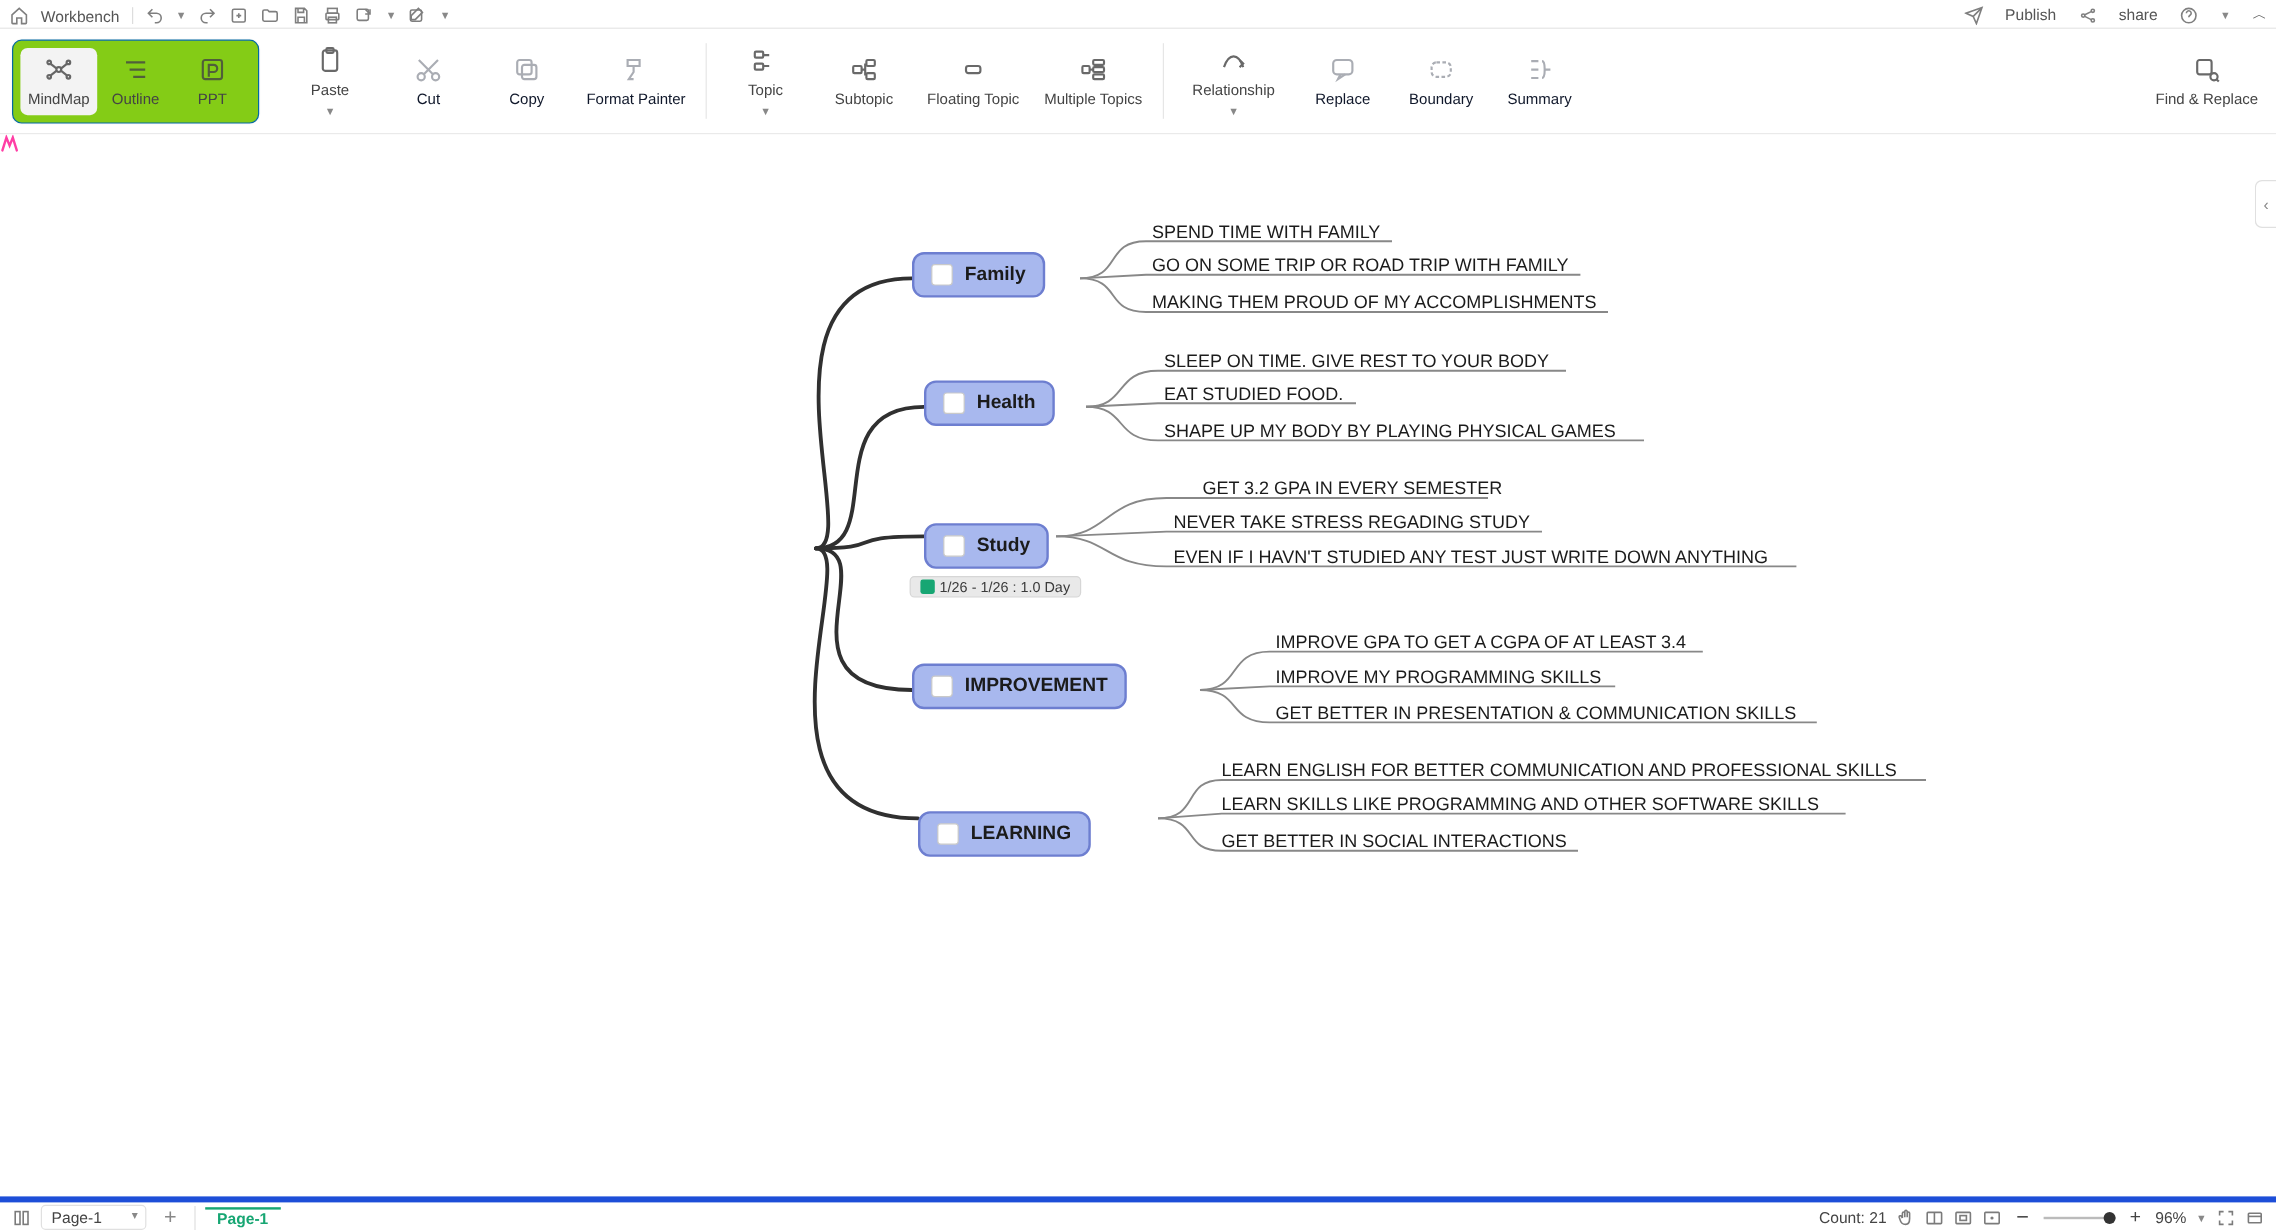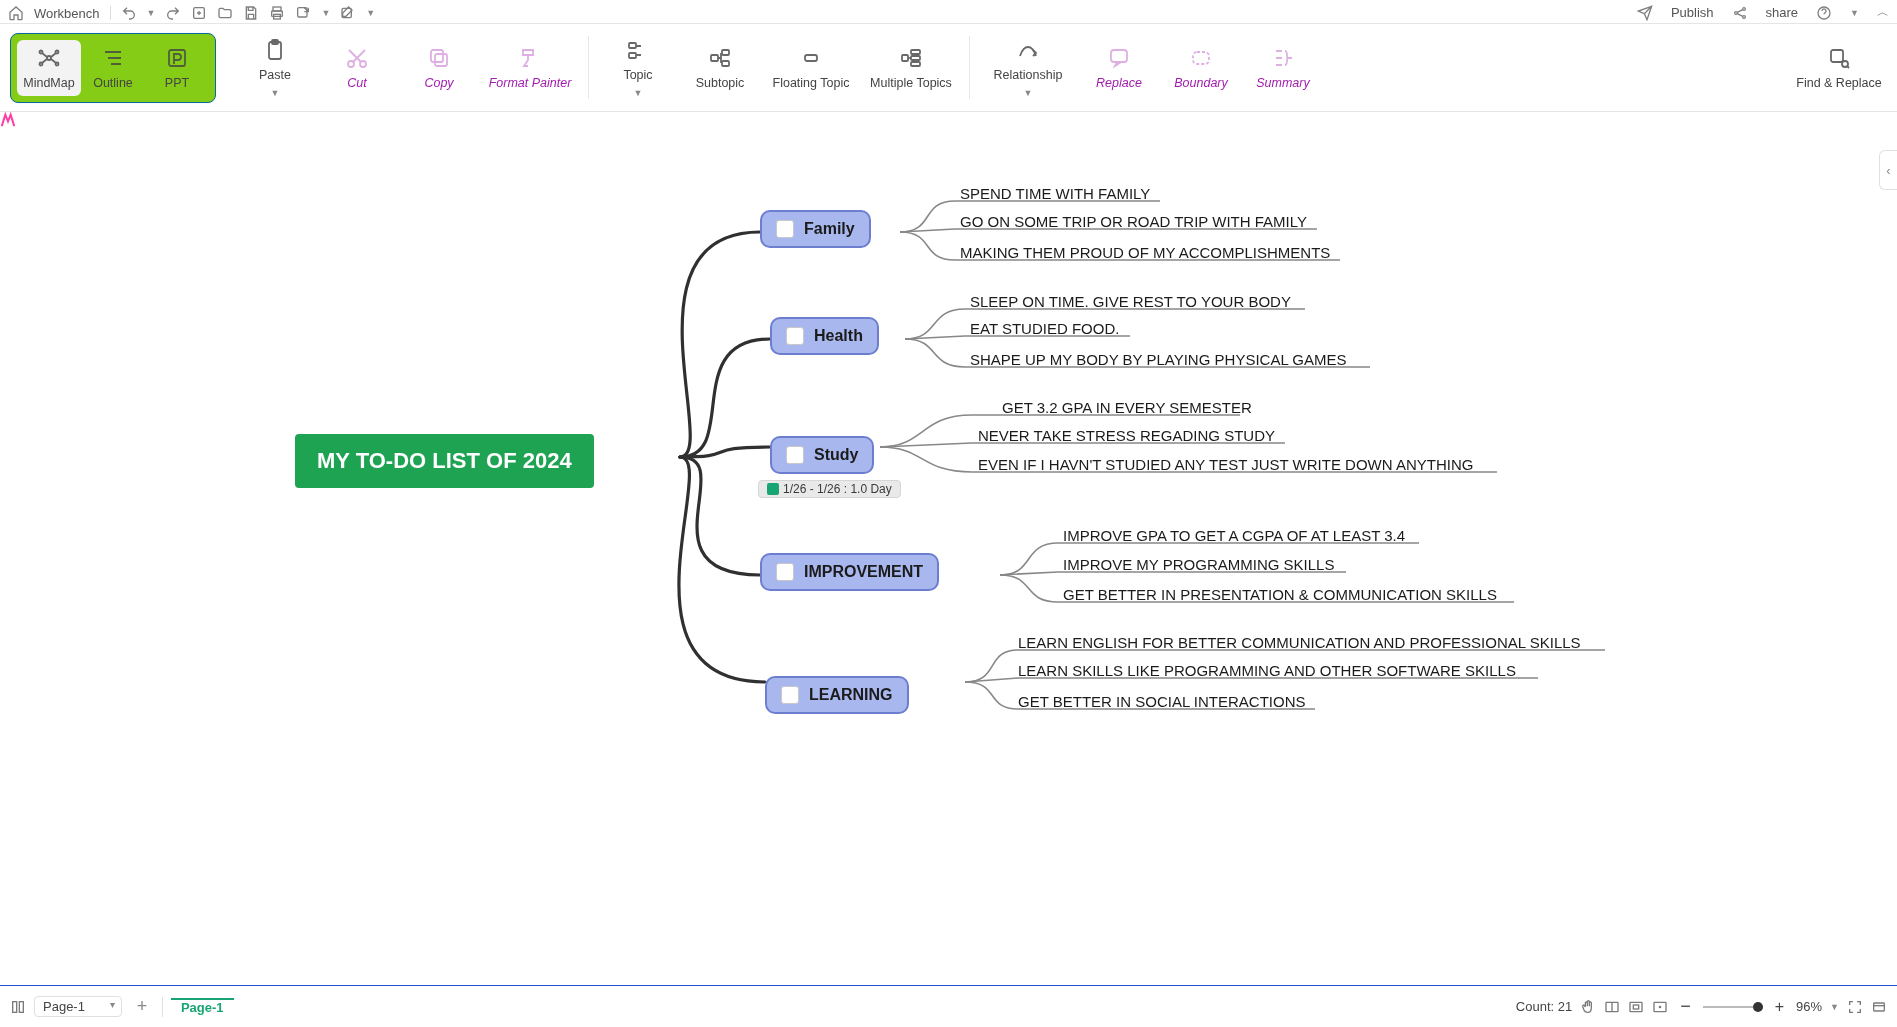--- a/index.html
+++ b/index.html
@@ -15,35 +15,35 @@
   .quickbar .right { position:absolute; right:8px; display:flex; align-items:center; gap:18px; color:#555; }
   
   .ribbon { height:88px; display:flex; align-items:center; padding:8px 10px; gap:4px; border-bottom:1px solid #e5e5e5; font-size:12.5px; color:#444; }
   .viewgrp { background:#84cc16; border:1px solid #0369a1; border-radius:8px; display:flex; padding:6px; box-shadow:0 0 0 1px rgba(0,0,0,.02); margin-right:16px;}
   .viewbtn { width:64px; display:flex; flex-direction:column; align-items:center; gap:6px; padding:6px 4px; cursor:pointer; border-radius:6px;}
   .viewbtn.active { background:#f3f3f3; }
   .rvsep { width:1px; align-self:stretch; background:#e6e6e6; margin:4px 6px; }
   .ricon { width:24px; height:24px; opacity:.8; }
   .rbtn { width:78px; display:flex; flex-direction:column; align-items:center; gap:6px; cursor:pointer; color:#444;}
   .rbtn.wide { width:96px; }
-  .rbtn.dim { color:#a21caf;font-style:italic; }
+  .rbtn.dim { color:#0f172a; }
   .rbtn.dim .ricon{ opacity:.35; }
   .ribbon .spacer { flex:1; }
   
   .canvas { position:absolute; top:112px; bottom:34px; left:0; right:0; background:#fff; overflow:hidden; }
   .canvas svg { position:absolute; inset:0; }
   .root { position:absolute; background:#1ea352; color:#fff; font-weight:700; font-size:22px; padding:14px 22px; border-radius:4px; }
   .node { position:absolute; background:#a8b8ee; border:2px solid #6d7ed0; border-radius:10px; display:flex; align-items:center; gap:10px; padding:8px 14px; font-weight:700; color:#1b1b1b; }
   .node .ck { width:18px; height:18px; background:#fff; border-radius:3px; border:1px solid #c9c9c9; }
   .leaf { position:absolute; font-size:15px; color:#1b1b1b; white-space:nowrap; }
   .tag  { position:absolute; background:#e9e9e9; border:1px solid #d6d6d6; border-radius:4px; font-size:12px; padding:1px 8px; display:flex; align-items:center; gap:4px; color:#3a3a3a;}
   .tag .cal { width:12px; height:12px; background:#17a673; border-radius:2px; }
   .mlogo { position:absolute; left:60px; top:730px; width:16px; height:16px; }
   
-  .status { position:absolute; bottom:0; left:0; right:0; height:42px; border-top:1px solid #1d4ed8; display:flex; align-items:center; font-size:13px; color:#444; padding:0 10px; gap:8px;}
+  .status { position:absolute; bottom:0; left:0; right:0; height:30px; border-top:5px solid #1d4ed8; display:flex; align-items:center; font-size:13px; color:#444; padding:0 10px; gap:8px;}
   .pagebox { border:1px solid #e0e0e0; border-radius:4px; padding:2px 36px 2px 8px; position:relative;}
   .pagebox:after{content:"▾"; position:absolute; right:6px; top:2px; font-size:10px; color:#888;}
   .pagetab { color:#17a673; font-weight:600; padding:0 10px; border-top:2px solid #17a673;}
   .plus { width:24px; height:24px; display:flex; align-items:center; justify-content:center; color:#888; font-size:18px; cursor:pointer;}
   .status .spacer{flex:1;}
   .sticon{width:16px;height:16px;opacity:.7;}
   .zoomslider{width:60px;height:2px;background:#bbb;position:relative;}
   .zoomslider .dot{position:absolute;right:0;top:-4px;width:10px;height:10px;border-radius:50%;background:#333;}
   .side-collapse { position:absolute; right:0; top:150px; width:18px; height:40px; border:1px solid #e0e0e0; border-right:none; border-radius:6px 0 0 6px; display:flex; align-items:center; justify-content:center; color:#888; font-size:13px;}
 </style>
@@ -272,21 +272,20 @@
       <path d="M1000 463 C 1035 463, 1022 431, 1058 431 L 1419 431"></path>
       <path d="M1000 463 L 1058 460 L 1346 460"></path>
       <path d="M1000 463 C 1035 463, 1022 490, 1058 490 L 1514 490"></path>
 
       <path d="M965 570 C 1000 570, 985 538, 1018 538 L 1605 538"></path>
       <path d="M965 570 L 1018 566 L 1538 566"></path>
       <path d="M965 570 C 1000 570, 985 597, 1018 597 L 1315 597"></path>
     </g>
   </svg>
 
-  <div class="root" style="left:295px; top:322px;">MY TO-DO LIST OF 2024</div>
 
   <div class="node" style="left:760px; top:98px;">
       <span class="ck"></span>
       <span>Family</span>
     </div>
   <div class="node" style="left:770px; top:205px;">
       <span class="ck"></span>
       <span>Health</span>
     </div>
   <div class="node" style="left:770px; top:313px;margin-top:11px;">

